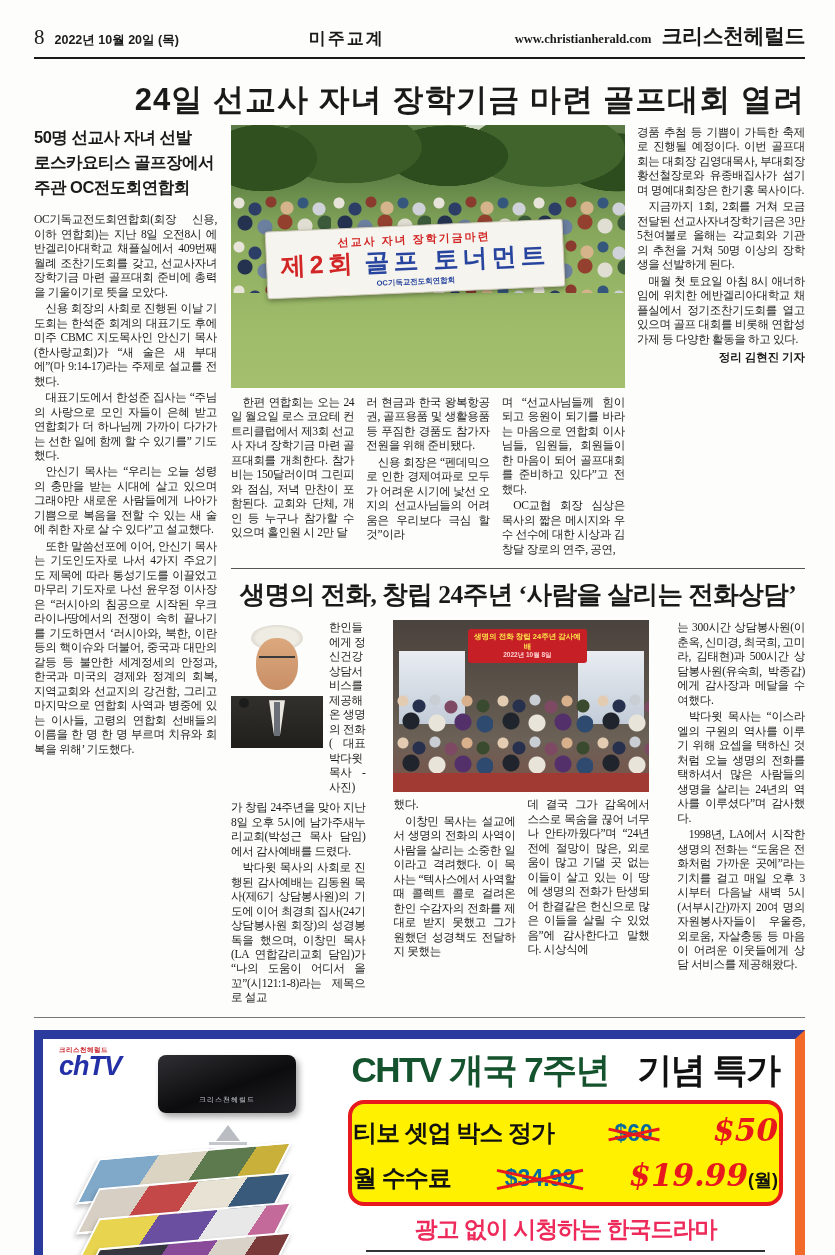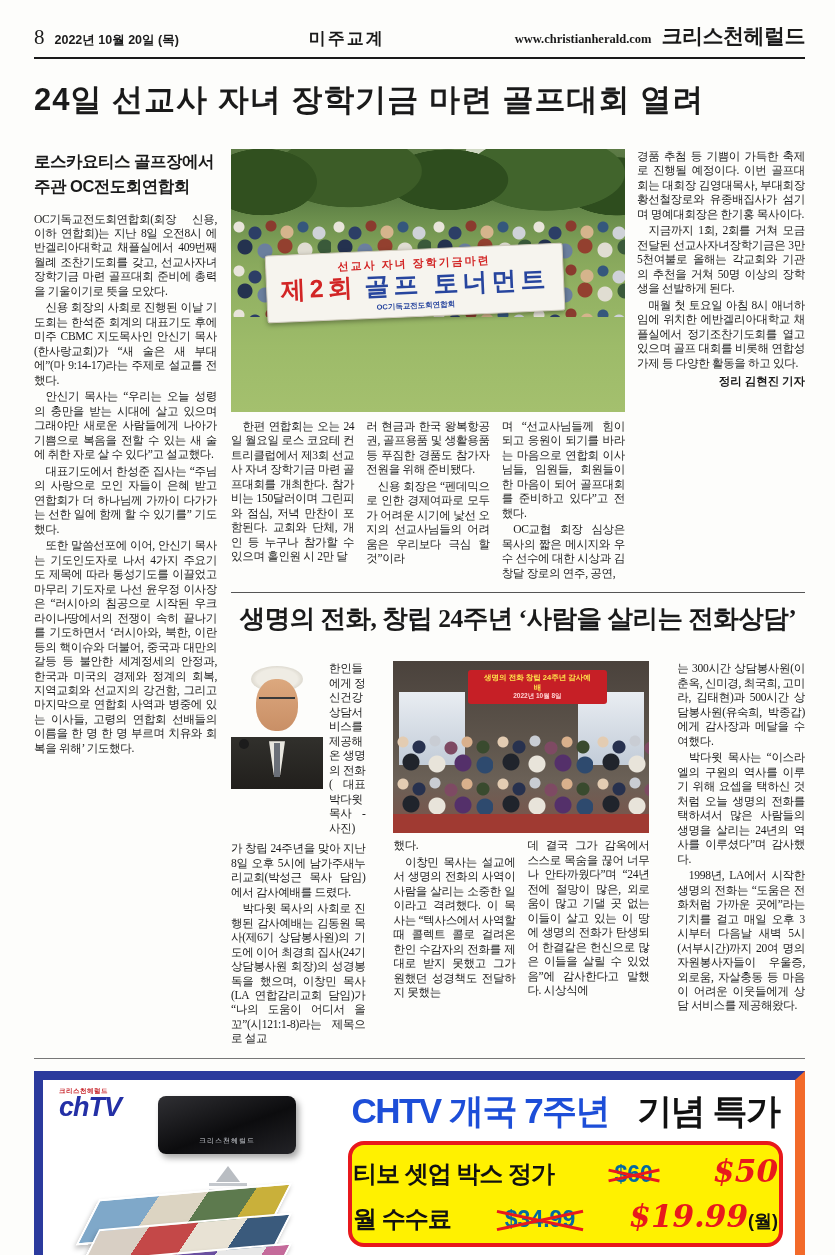--- a/index.html
+++ b/index.html
@@ -15,22 +15,22 @@
        border-bottom:2.5px solid #1a1a1a;padding-bottom:7px;}
   .hdr-left{display:flex;align-items:baseline;gap:10px;}
   .pageno{font-size:21px;}
   .issue-date{font-family:"Liberation Sans","DejaVu Sans",sans-serif;font-size:12.5px;font-weight:700;}
   .section-title{font-family:"Liberation Sans","DejaVu Sans",sans-serif;font-size:17px;font-weight:800;letter-spacing:2px;}
   .hdr-right{display:flex;align-items:baseline;gap:10px;}
   .site-url{font-size:12.5px;font-weight:700;font-family:"Liberation Serif",serif;}
   .masthead{font-family:"Liberation Sans","DejaVu Sans",sans-serif;font-size:21px;font-weight:900;letter-spacing:-0.5px;}
 
   
-  .headline1{font-family:"Liberation Sans","DejaVu Sans",sans-serif;text-align:left;
-    font-size:31px;font-weight:800;letter-spacing:1px;margin:20px 0 28px 0;}
+  .headline1{font-family:"Liberation Sans","DejaVu Sans",sans-serif;text-align:right;
+    font-size:31px;font-weight:800;letter-spacing:1px;margin:20px 0 4px 0;}
 
   
   .content{display:flex;gap:14px;}
   p.body{font-size:11.5px;line-height:1.26;letter-spacing:-0.3px;text-align:justify;margin:0 0 2px 0;}
   p.ind{text-indent:1em;}
 
   .left-rail{width:183px;flex-shrink:0;}
   .subhead{font-family:"Liberation Sans","DejaVu Sans",sans-serif;font-size:16.5px;font-weight:800;
     line-height:1.5;margin-bottom:13px;letter-spacing:-0.5px;}
   .right-area{flex:1;min-width:0;}
@@ -69,21 +69,21 @@
     box-shadow:0 2px 5px rgba(0,0,0,.35);padding:6px 10px 5px;text-align:center;
     font-family:"Liberation Sans","DejaVu Sans",sans-serif;}
   .p1-banner .l1{color:#d22525;font-size:11px;font-weight:800;letter-spacing:2px;}
   .p1-banner .l2{font-size:25px;font-weight:900;color:#27459e;letter-spacing:4px;line-height:1.1;}
   .p1-banner .l2 .ed{color:#d22525;margin-right:8px;}
   .p1-banner .l3{font-size:7.5px;color:#27459e;font-weight:700;margin-top:2px;}
 
   .divider{border:0;border-top:1.5px solid #555;margin:10px 0 8px 0;}
 
   
-  .headline2{text-align:center;font-size:25.5px;font-weight:600;letter-spacing:-0.5px;margin:6px 0 25px 0;}
+  .headline2{text-align:center;font-size:25.5px;font-weight:600;letter-spacing:-0.5px;margin:6px 0 8px 0;}
   .a2-body{display:grid;grid-template-columns:1.18fr 1fr 1fr 1.12fr;gap:28px;}
   .portrait-row{display:flex;gap:6px;margin-bottom:4px;}
   .portrait{width:92px;height:128px;flex-shrink:0;position:relative;overflow:hidden;
     background:linear-gradient(180deg,#75726a 0%,#8a871f0 0%,#7d7a70 45%,#5a574f 100%);}
   .pt-hair{position:absolute;top:5px;left:20px;width:52px;height:26px;border-radius:50%;
     background:radial-gradient(#efece4 55%,#c9c4b8 90%);}
   .pt-face{position:absolute;top:18px;left:25px;width:42px;height:52px;border-radius:46%;
     background:linear-gradient(180deg,#dca87e,#c98f66);}
   .pt-glasses{position:absolute;top:36px;left:28px;width:36px;height:9px;
     border-top:2px solid #3a3a3a;}
@@ -94,21 +94,21 @@
   .pt-tie{position:absolute;bottom:12px;left:43px;width:6px;height:34px;background:#6a6f78;}
   .pt-mic{position:absolute;bottom:40px;left:8px;width:10px;height:10px;border-radius:50%;background:#1c1c1c;}
   .a2-intro{flex:1;min-width:0;}
   .a2-col23{grid-column:span 2;}
   .photo2{position:relative;height:172px;overflow:hidden;margin-bottom:5px;
     background:linear-gradient(180deg,#4a423c 0%,#5d544b 45%,#6b6157 70%,#7d5148 100%);}
   .p2-screen{position:absolute;top:18%;width:26%;height:42%;background:linear-gradient(180deg,#e9edf2,#c2ccd8);}
   .p2-screen.left{left:2%;}
   .p2-screen.right{right:2%;}
   .p2-banner{position:absolute;left:29%;top:5%;width:42%;background:#c61f26;border-radius:3px;
-    text-align:center;color:#ffe24a;font-family:"Liberation Sans",sans-serif;padding:3px 16px;}
+    text-align:center;color:#ffe24a;font-family:"Liberation Sans",sans-serif;padding:3px 6px;}
   .p2-banner .b1{font-size:7.5px;font-weight:800;line-height:1.3;}
   .p2-banner .b2{font-size:6.5px;font-weight:700;color:#ffd2d2;}
   .p2-crowd{position:absolute;left:0;right:0;bottom:10%;height:48%;
     background-image:
       radial-gradient(circle at 10px 8px,#e3ccb2 5px,transparent 6px),
       radial-gradient(circle at 26px 13px,#27314e 6px,transparent 7px),
       radial-gradient(circle at 42px 7px,#c9cdd4 5px,transparent 6px),
       radial-gradient(circle at 58px 14px,#7e4a63 6px,transparent 7px),
       radial-gradient(circle at 74px 8px,#d9b08c 5px,transparent 6px),
       radial-gradient(circle at 90px 13px,#394a2e 6px,transparent 7px),
@@ -140,21 +140,21 @@
   .cards{position:absolute;top:118px;left:34px;width:210px;}
   .card{width:190px;height:40px;margin-top:-14px;transform:rotate(-5deg) skewX(-32deg);
     border:2px solid #fff;box-shadow:0 3px 5px rgba(0,0,0,.25);}
   .card.c1{background:linear-gradient(100deg,#7fa8c9 0 30%,#dcd4c2 30% 55%,#5d7a4e 55% 80%,#c9b03a 80%);}
   .card.c2{background:linear-gradient(100deg,#d8cfc4 0 25%,#c44848 25% 50%,#e8e2d4 50% 75%,#3a5a7c 75%);}
   .card.c3{background:linear-gradient(100deg,#e8d44f 0 30%,#6a4fa0 30% 60%,#e8e8e8 60% 85%,#c46a9a 85%);}
   .card.c4{background:linear-gradient(100deg,#35353f 0 35%,#8a4a9a 35% 60%,#d8d2c8 60% 80%,#7a3a3a 80%);}
 
   .ad-right{flex:1;min-width:0;display:flex;flex-direction:column;gap:6px;}
   .ad-headline{text-align:center;font-size:35px;font-weight:900;letter-spacing:-1.5px;white-space:nowrap;}
-  .ad-headline .blue{color:#1d4ed8;}
+  .ad-headline .blue{color:#14532d;}
   .ad-headline .black{color:#111;margin-left:20px;}
   .price-box{border:4px solid #e8191c;border-radius:16px;background:#fff100;
     padding:8px 1px;display:flex;flex-direction:column;gap:8px;}
   .price-row{display:flex;align-items:baseline;justify-content:space-between;gap:8px;}
   .price-label{font-size:24px;font-weight:800;color:#111;letter-spacing:-1px;white-space:nowrap;}
   .price-old{position:relative;font-size:23px;font-weight:700;color:#0369a1;padding:0 4px;white-space:nowrap;}
   .price-old::before,.price-old::after{content:"";position:absolute;left:-6%;right:-6%;top:48%;height:3px;
     background:#e8191c;transform:rotate(12deg);}
   .price-old::after{transform:rotate(-12deg);}
   .price-new{font-family:"DejaVu Serif","Liberation Serif",serif;font-style:italic;font-weight:700;
@@ -181,27 +181,28 @@
       <span class="masthead">크리스천헤럴드</span>
     </div>
   </div>
 
   <div class="headline1">24일 선교사 자녀 장학기금 마련 골프대회 열려</div>
 
   <div class="content">
 
     <div class="left-rail">
       <div class="subhead">
+        <div>50명 선교사 자녀 선발</div>
         <div>로스카요티스 골프장에서</div>
         <div>주관 OC전도회연합회</div>
       </div>
       <p class="body">OC기독교전도회연합회(회장 신용, 이하 연합회)는 지난 8일 오전8시 에반겔리아대학교 채플실에서 409번째 월례 조찬기도회를 갖고, 선교사자녀 장학기금 마련 골프대회 준비에 총력을 기울이기로 뜻을 모았다.</p>
       <p class="body ind">신용 회장의 사회로 진행된 이날 기도회는 한석준 회계의 대표기도 후에 미주 CBMC 지도목사인 안신기 목사(한사랑교회)가 “새 술은 새 부대에”(마 9:14-17)라는 주제로 설교를 전했다.</p>
+      <p class="body ind">대표기도에서 한성준 집사는 “주님의 사랑으로 모인 자들이 은혜 받고 연합회가 더 하나님께 가까이 다가가는 선한 일에 함께 할 수 있기를” 기도했다.</p>
       <p class="body ind">안신기 목사는 “우리는 오늘 성령의 충만을 받는 시대에 살고 있으며 그래야만 새로운 사람들에게 나아가 기쁨으로 복음을 전할 수 있는 새 술에 취한 자로 살 수 있다”고 설교했다.</p>
-      <p class="body ind">대표기도에서 한성준 집사는 “주님의 사랑으로 모인 자들이 은혜 받고 연합회가 더 하나님께 가까이 다가가는 선한 일에 함께 할 수 있기를” 기도했다.</p>
       <p class="body ind">또한 말씀선포에 이어, 안신기 목사는 기도인도자로 나서 4가지 주요기도 제목에 따라 통성기도를 이끌었고 마무리 기도자로 나선 윤우정 이사장은 “러시아의 침공으로 시작된 우크라이나땅에서의 전쟁이 속히 끝나기를 기도하면서 ‘러시아와, 북한, 이란 등의 핵이슈와 더불어, 중국과 대만의 갈등 등 불안한 세계정세의 안정과, 한국과 미국의 경제와 정계의 회복, 지역교회와 선교지의 강건함, 그리고 마지막으로 연합회 사역과 병중에 있는 이사들, 고령의 연합회 선배들의 이름을 한 명 한 명 부르며 치유와 회복을 위해’ 기도했다.</p>
     </div>
 
     <div class="right-area">
 
       <div class="a1-main">
         <div class="a1-photo-col">
           <div class="photo1">
             <div class="p1-trees"></div>
             <div class="p1-crowd"></div>

